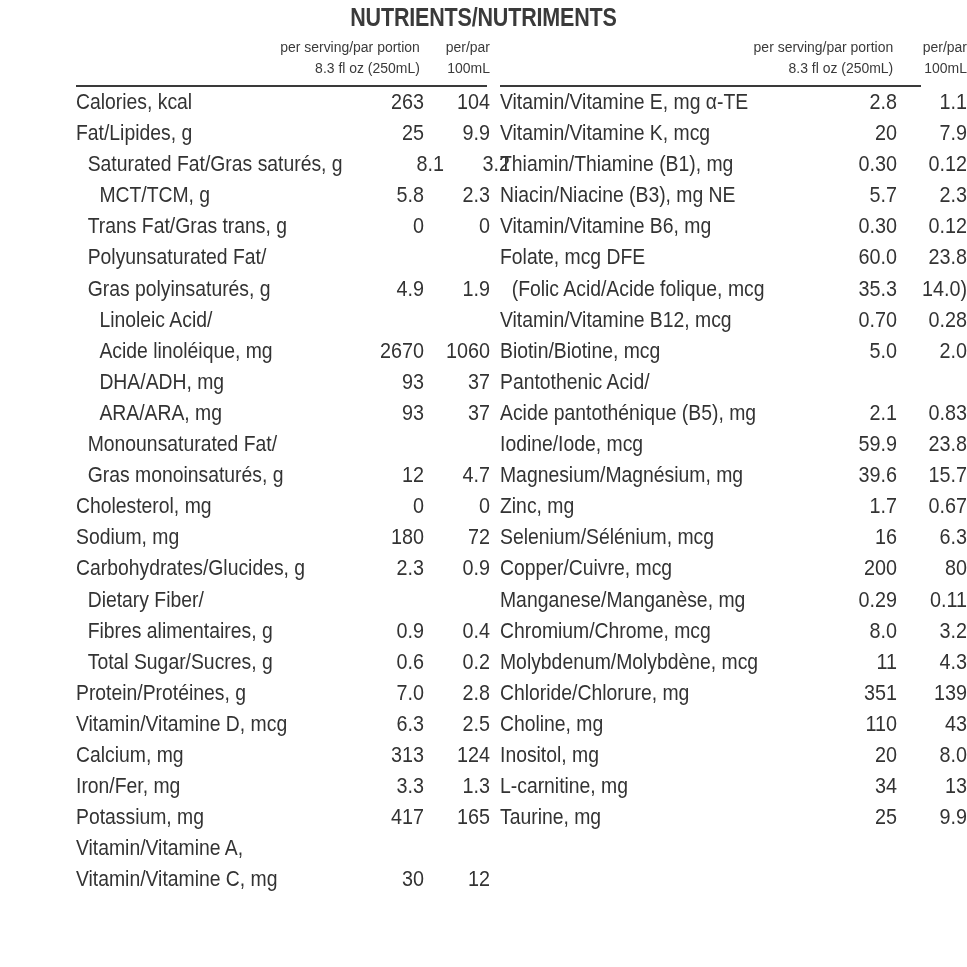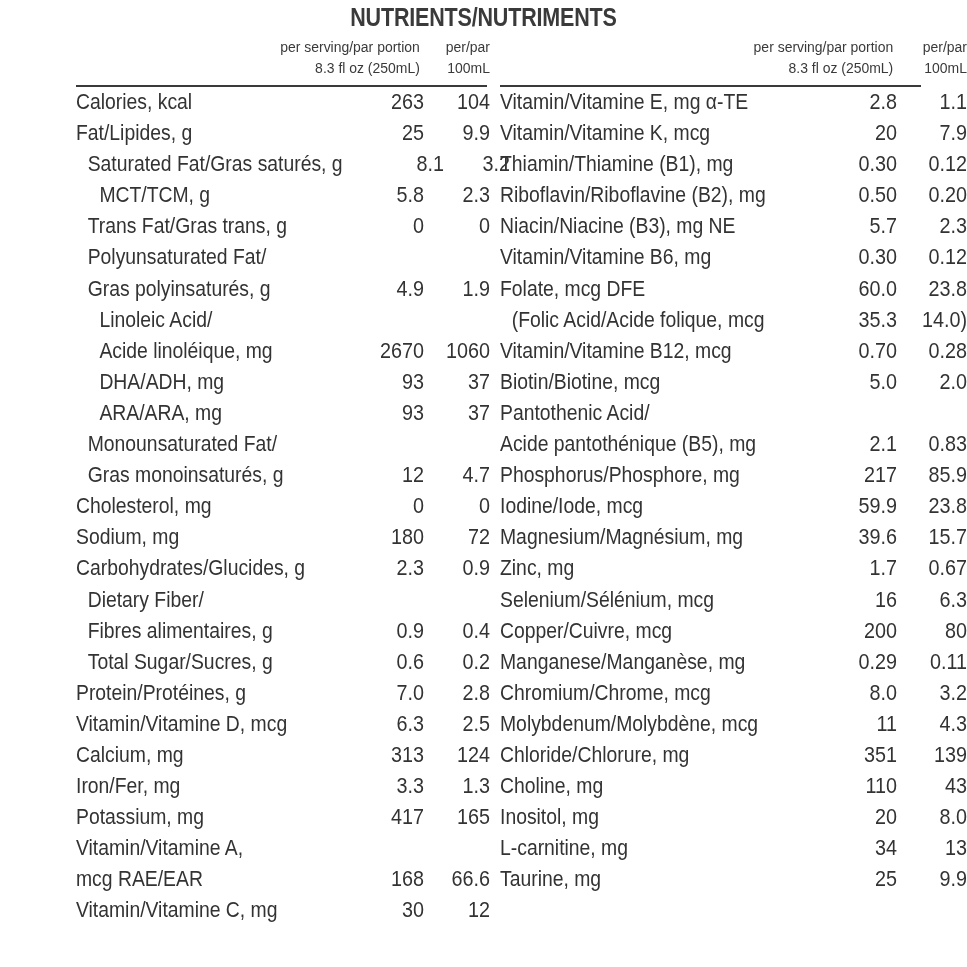--- a/index.html
+++ b/index.html
@@ -257,25 +257,20 @@
             <div class="label">Potassium, mg</div>
             <div class="v1">417</div>
             <div class="v2">165</div>
           </div>
           <div class="row">
             <div class="label">Vitamin/Vitamine A,</div>
             <div class="v1"></div>
             <div class="v2"></div>
           </div>
           <div class="row">
-            <div class="label">mcg RAE/EAR</div>
-            <div class="v1">168</div>
-            <div class="v2">66.6</div>
-          </div>
-          <div class="row">
             <div class="label">Vitamin/Vitamine C, mg</div>
             <div class="v1">30</div>
             <div class="v2">12</div>
           </div>
         </div>
     </div>
 
     <div class="col col-right">
       <div class="hdr">
         <div class="hdr-row">
@@ -298,25 +293,20 @@
             <div class="label">Vitamin/Vitamine K, mcg</div>
             <div class="v1">20</div>
             <div class="v2">7.9</div>
           </div>
           <div class="row">
             <div class="label">Thiamin/Thiamine (B1), mg</div>
             <div class="v1">0.30</div>
             <div class="v2">0.12</div>
           </div>
           <div class="row">
-            <div class="label">Riboflavin/Riboflavine (B2), mg</div>
-            <div class="v1">0.50</div>
-            <div class="v2">0.20</div>
-          </div>
-          <div class="row">
             <div class="label">Niacin/Niacine (B3), mg NE</div>
             <div class="v1">5.7</div>
             <div class="v2">2.3</div>
           </div>
           <div class="row">
             <div class="label">Vitamin/Vitamine B6, mg</div>
             <div class="v1">0.30</div>
             <div class="v2">0.12</div>
           </div>
           <div class="row">
@@ -343,25 +333,20 @@
             <div class="label">Pantothenic Acid/</div>
             <div class="v1"></div>
             <div class="v2"></div>
           </div>
           <div class="row">
             <div class="label">Acide pantothénique (B5), mg</div>
             <div class="v1">2.1</div>
             <div class="v2">0.83</div>
           </div>
           <div class="row">
-            <div class="label">Phosphorus/Phosphore, mg</div>
-            <div class="v1">217</div>
-            <div class="v2">85.9</div>
-          </div>
-          <div class="row">
             <div class="label">Iodine/Iode, mcg</div>
             <div class="v1">59.9</div>
             <div class="v2">23.8</div>
           </div>
           <div class="row">
             <div class="label">Magnesium/Magnésium, mg</div>
             <div class="v1">39.6</div>
             <div class="v2">15.7</div>
           </div>
           <div class="row">

